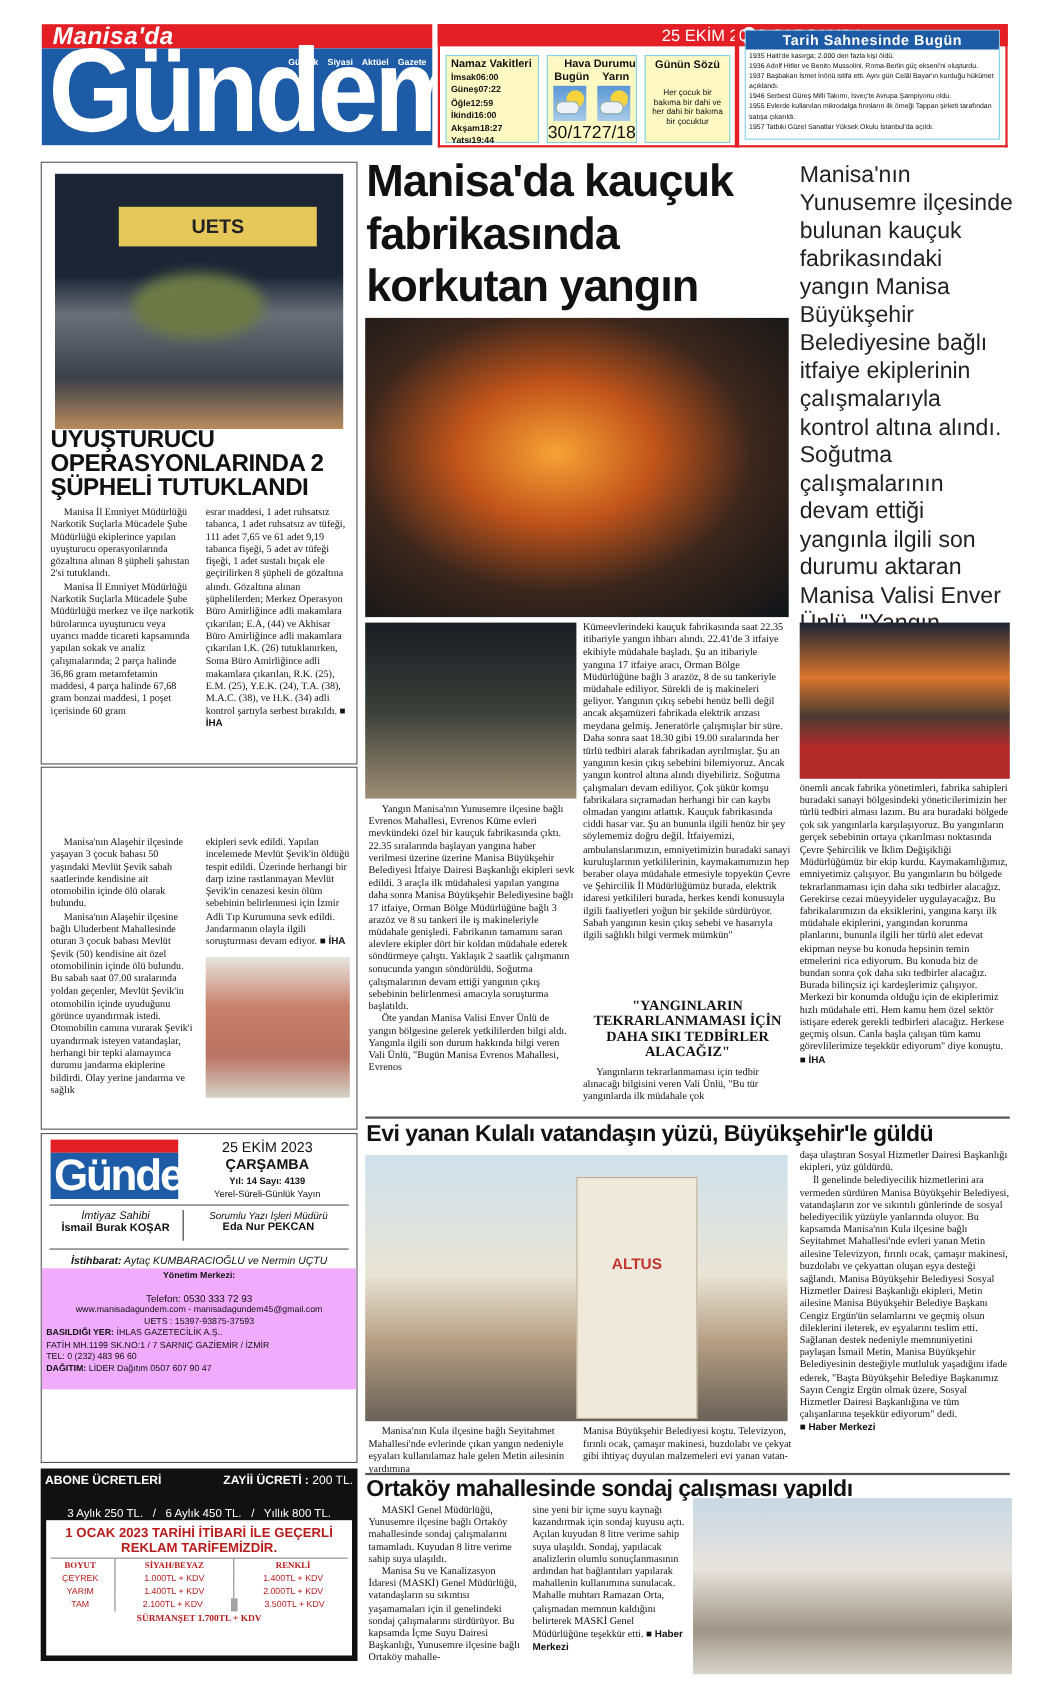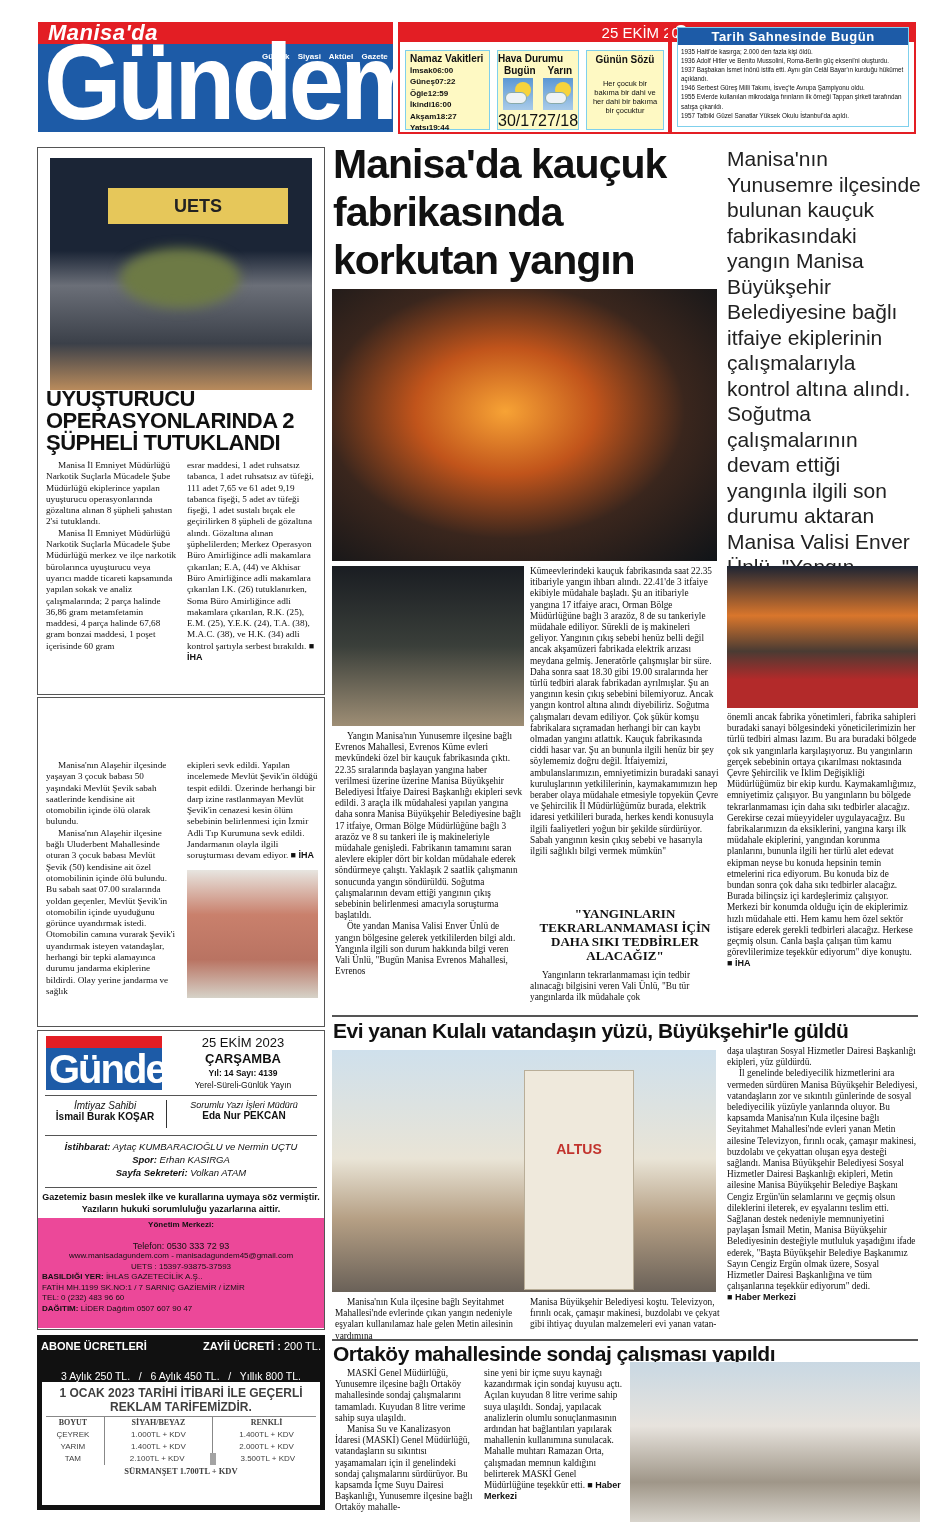--- a/index.html
+++ b/index.html
@@ -13,21 +13,21 @@
 .mast-title{left:44px;top:28px;color:#fff;font:900 108px/108px "Liberation Sans",sans-serif;letter-spacing:-4px;transform:scaleX(0.92);transform-origin:left}
 .mast-tag{left:262px;top:52px;color:#fff;font:bold 8px "Liberation Sans",sans-serif;word-spacing:6px}
 .topbar{left:398px;top:22px;width:518px;height:20px;background:#e31e24;border:1px solid #e31e24}
 .topbar-date{right:130px;top:0;color:#fff;font:15px/20px "Liberation Sans",sans-serif}
 .page-num{left:675px;top:20px;color:#fff;font:900 22px "Liberation Sans",sans-serif}
 .infoframe{left:398px;top:22px;width:272px;height:112px;border:2px solid #e31e24;border-top:none}
 .box{border:1px solid #7fd0ec;background:#fef9c3}
 .namaz{left:405px;top:50px;width:85px;height:80px;padding:2px 4px;font:8px/11.4px "Liberation Sans",sans-serif}
 .namaz h4{font:900 10px "Liberation Sans",sans-serif;margin-bottom:1px}
 .namaz .row{display:flex;justify-content:flex-start;font-weight:bold}
-.hava{left:497px;top:50px;width:82px;height:80px;text-align:left;font:bold 10px "Liberation Sans",sans-serif;padding-top:2px}
+.hava{left:497px;top:50px;width:82px;height:80px;text-align:right;font:bold 10px "Liberation Sans",sans-serif;padding-top:2px}
 .hava .days{display:flex;justify-content:space-around;font-size:10px;margin-top:1px}
 .wicons{display:flex;justify-content:space-around;margin-top:2px}
 .wicon{width:30px;height:32px;background:linear-gradient(#5a97d4,#a9cbe9);position:relative;overflow:hidden}
 .wicon .sun{position:absolute;left:12px;top:4px;width:16px;height:16px;border-radius:50%;background:#f6d33c}
 .wicon .cloud{position:absolute;left:2px;top:14px;width:22px;height:12px;border-radius:8px;background:#eef2f6;border:1px solid #8aa}
 .hava .temps{display:flex;justify-content:space-around;font:16px "Liberation Sans",sans-serif;margin-top:2px}
 .soz{left:586px;top:50px;width:78px;height:80px;text-align:center;font:7.5px/9px "Liberation Sans",sans-serif;padding:3px}
 .soz h4{font:bold 10px "Liberation Sans",sans-serif;margin-bottom:14px}
 .tarih{left:670px;top:22px;width:246px;height:112px;border:2px solid #e31e24;border-top:none;padding:5px}
 .tarih-inner{border:1px solid #7fd0ec;height:100%;padding:0}
@@ -54,21 +54,21 @@
 .rule{border-top:2px solid #555}
 
 .h2{font:900 21px/24px "Liberation Sans",sans-serif;letter-spacing:-0.5px}
 .kula-photo{left:332px;top:1050px;width:384px;height:242px;background:linear-gradient(#cfe0ec,#e9e4d6 45%,#b59f84 70%,#6a6158 100%)}
 
 .impr{left:37px;top:1030px;width:288px;height:300px}
 .impr-logo{left:46px;top:1036px;width:116px;height:54px}
 .small-logo-red{background:#e31e24;height:12px}
 .small-logo-blue{background:#1d5ba7;height:42px;color:#fff;font:900 40px/42px "Liberation Sans",sans-serif;letter-spacing:-2px;padding-left:3px}
 .abone{left:37px;top:1335px;width:288px;height:175px;background:#111;color:#fff}
-.tarife{left:42px;top:1382px;width:278px;height:123px;background:#fff;color:#404040}
+.tarife{left:42px;top:1382px;width:278px;height:123px;background:#fff;color:#b91c1c}
 .ortakoy-photo{left:630px;top:1362px;width:290px;height:160px;background:linear-gradient(#c9d8e3,#e7e3dd 40%,#9f9688 75%,#d8d4cc 100%)}
 </style>
 </head>
 <body>
 
 <div class="abs mast-red"></div>
 <div class="abs mast-blue"></div>
 <div class="abs mast-sub">Manisa'da</div>
 <div class="abs mast-title">Gündem</div>
 <div class="abs mast-tag">Günlük Siyasi Aktüel Gazete</div>
@@ -246,21 +246,21 @@
   <div style="font-weight:bold;font-size:10px">Eda Nur PEKCAN</div>
 </div>
 <div class="abs rule" style="left:45px;top:1135px;width:272px;border-top-width:1px"></div>
 <div class="abs sans" style="left:40px;top:1140px;width:282px;text-align:center;font-size:9.5px;font-style:italic;line-height:13px">
   <div><b>İstihbarat:</b> <span>Aytaç KUMBARACIOĞLU ve Nermin UÇTU</span></div>
   <div><b>Spor:</b> <span>Erhan KASIRGA</span></div>
   <div><b>Sayfa Sekreteri:</b> <span>Volkan ATAM</span></div>
 </div>
 <div class="abs rule" style="left:45px;top:1187px;width:272px;border-top-width:1px"></div>
 <div class="abs sans" style="left:40px;top:1191px;width:282px;text-align:center;font-size:9px;font-weight:bold;line-height:12px">Gazetemiz basın meslek ilke ve kurallarına uymaya söz vermiştir. Yazıların hukuki sorumluluğu yazarlarına aittir.</div>
-<div class="abs sans" style="left:38px;top:1218px;width:286px;height:110px;background:#ec4899;font-size:8px;line-height:10.5px;padding:2px 4px">
+<div class="abs sans" style="left:38px;top:1153px;width:286px;height:110px;background:#f0abfc;font-size:8px;line-height:10.5px;padding:2px 4px">
   <div style="text-align:center;font-weight:900">Yönetim Merkezi:</div>
   <div style="text-align:center;margin-top:10px;font-size:9px">Telefon: 0530 333 72 93</div>
   <div style="text-align:center">www.manisadagundem.com - manisadagundem45@gmail.com</div>
   <div style="text-align:center">UETS : 15397-93875-37593</div>
   <div><b>BASILDIĞI YER:</b> <span>İHLAS GAZETECİLİK A.Ş..</span></div>
   <div>FATİH MH.1199 SK.NO:1 / 7 SARNIÇ GAZİEMİR / İZMİR</div>
   <div>TEL: 0 (232) 483 96 60</div>
   <div><b>DAĞITIM:</b> <span>LİDER Dağıtım 0507 607 90 47</span></div>
 </div>
 

